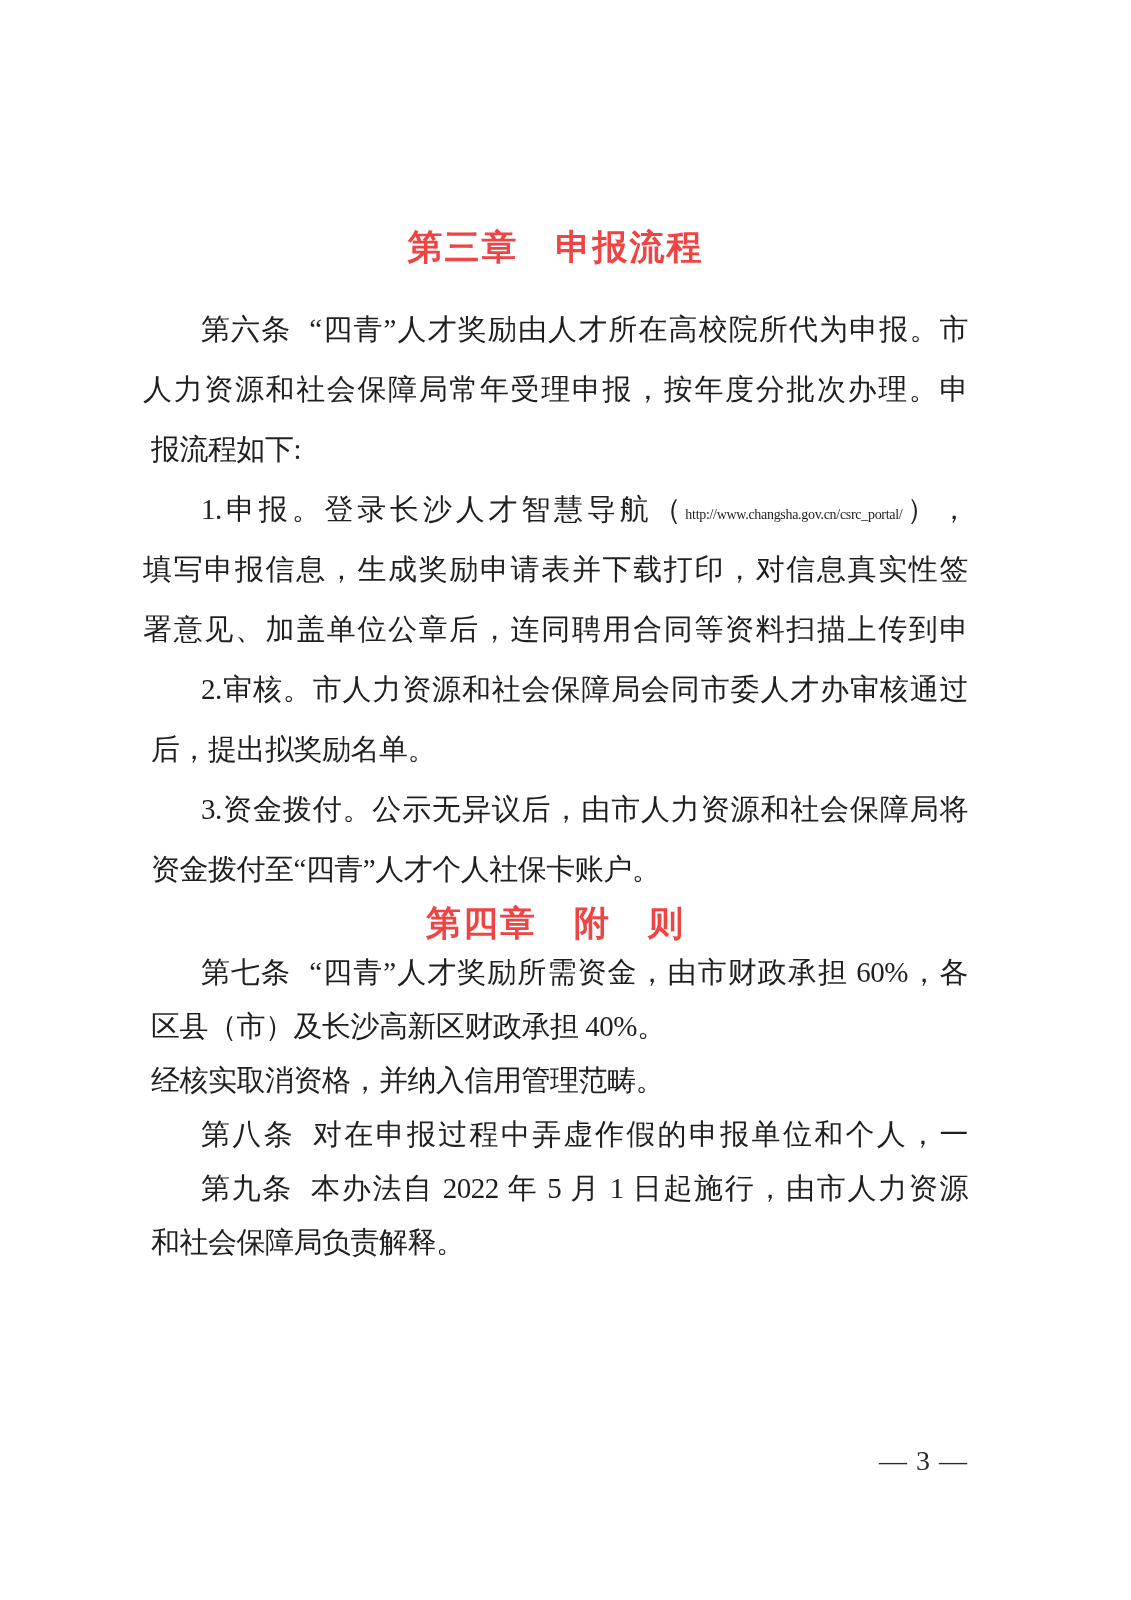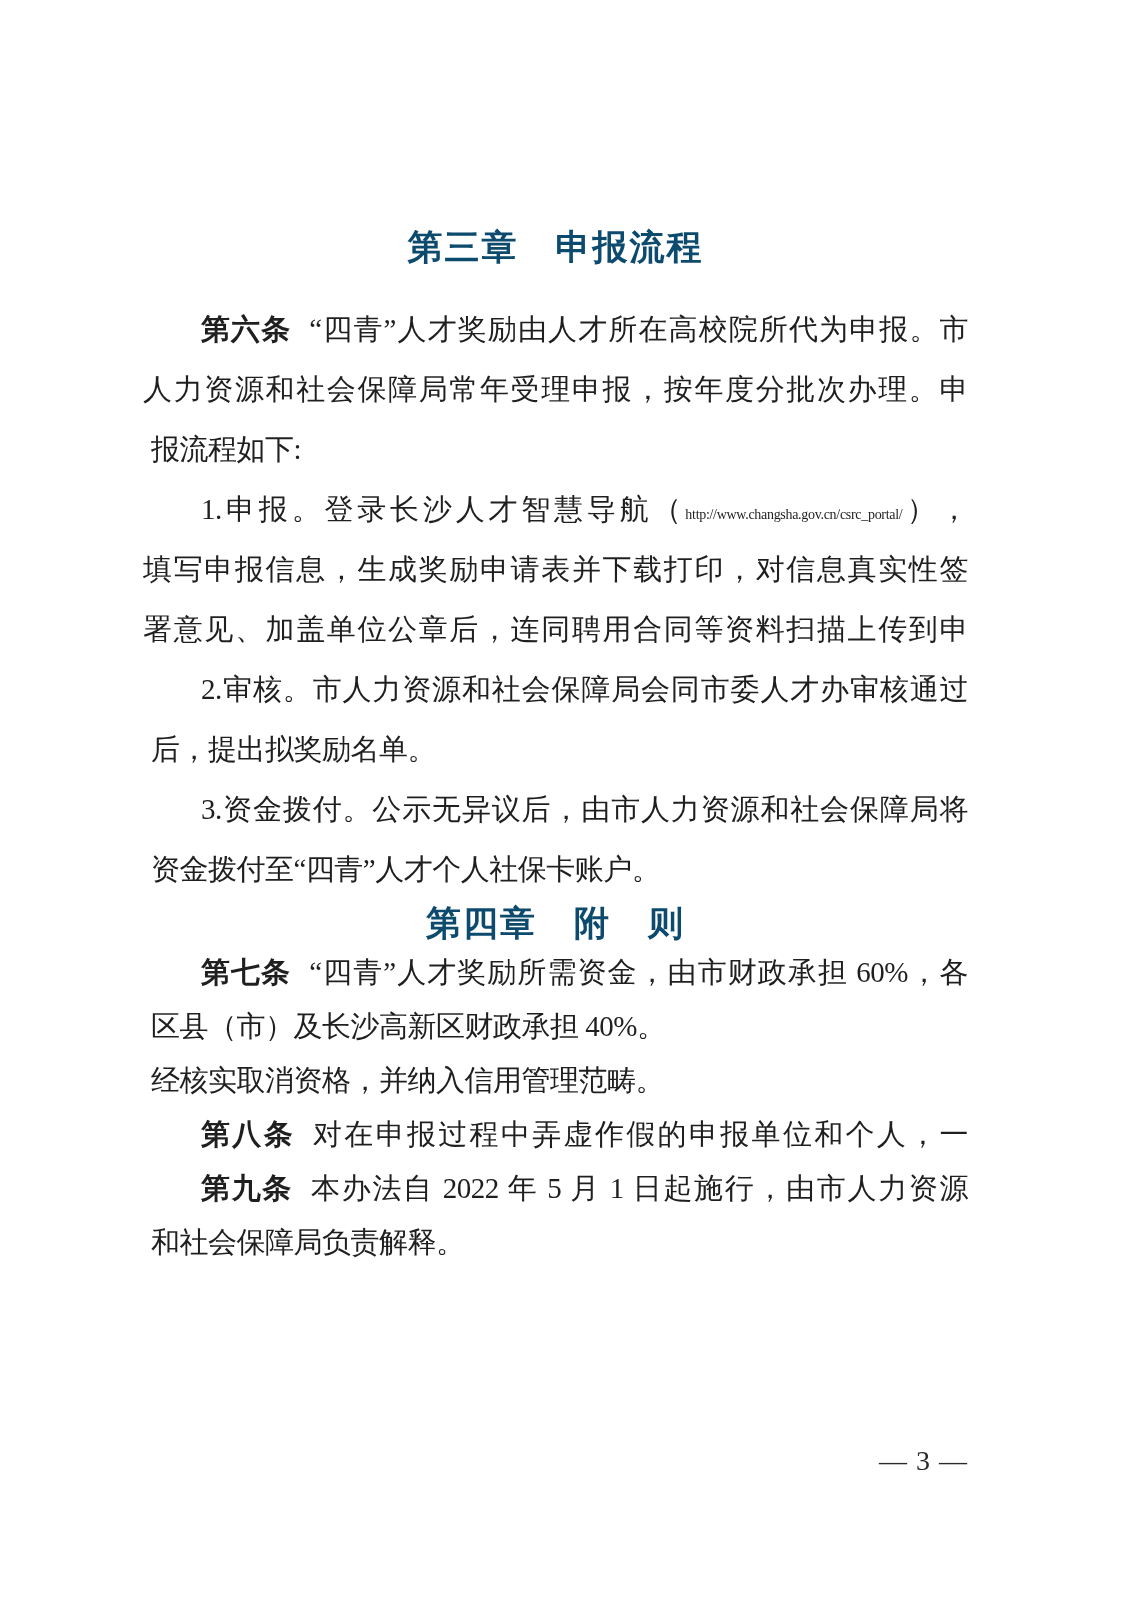--- a/index.html
+++ b/index.html
@@ -14,39 +14,39 @@
     font-family:"Liberation Serif","DejaVu Serif",serif;
   }
   .chapter-title{
     margin:0;
     height:44px;line-height:44px;
     text-align:center;
     font-family:"Liberation Sans","DejaVu Sans",sans-serif;
     font-weight:bold;
     font-size:35px;
     letter-spacing:2px;
-    color:#0c4a6e;
+    color:#ef4444;
   }
   .chapter-title.first{margin-bottom:30px;}
   .chapter-title.second{margin-top:2px;}
   .body-block{margin:0;}
   .line{
     height:60px;line-height:60px;
     font-size:29px;
     letter-spacing:-0.5px;
     text-align:justify;
     white-space:nowrap;
     overflow:hidden;
   }
   .line.fill{text-align-last:justify;}
   .line.endline{text-align-last:left;margin-left:8px;}
   .line.indent{padding-left:58px;}
   .line.s2{height:54px;line-height:54px;}
   .line.tight{letter-spacing:-2.5px;}
-  .lead{font-weight:bold;margin-right:18px;}
+  .lead{font-weight:normal;margin-right:18px;}
   .url{font-size:14px;letter-spacing:-0.3px;}
   .page-number{
     position:absolute;
     right:163px;top:1444px;
     height:34px;line-height:34px;
     font-size:28px;
     color:#2a2a2a;
     letter-spacing:1px;
   }
 </style>

